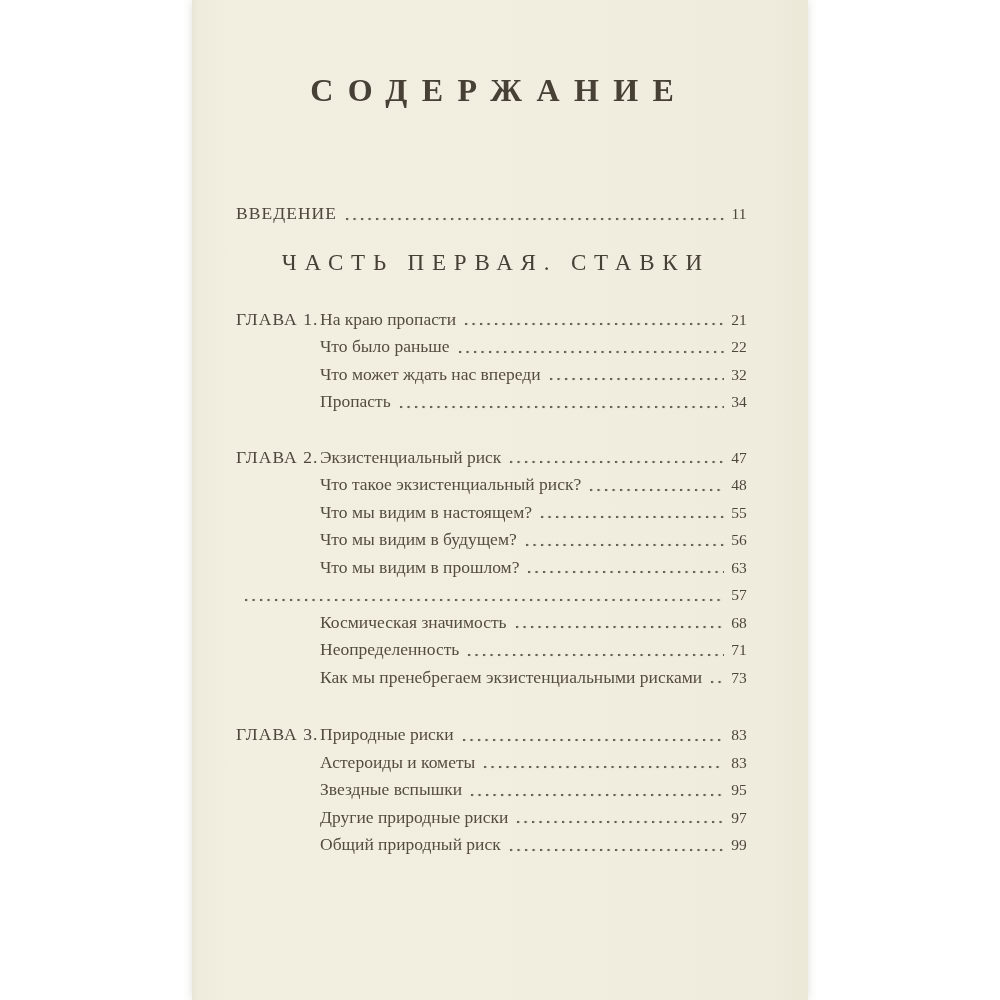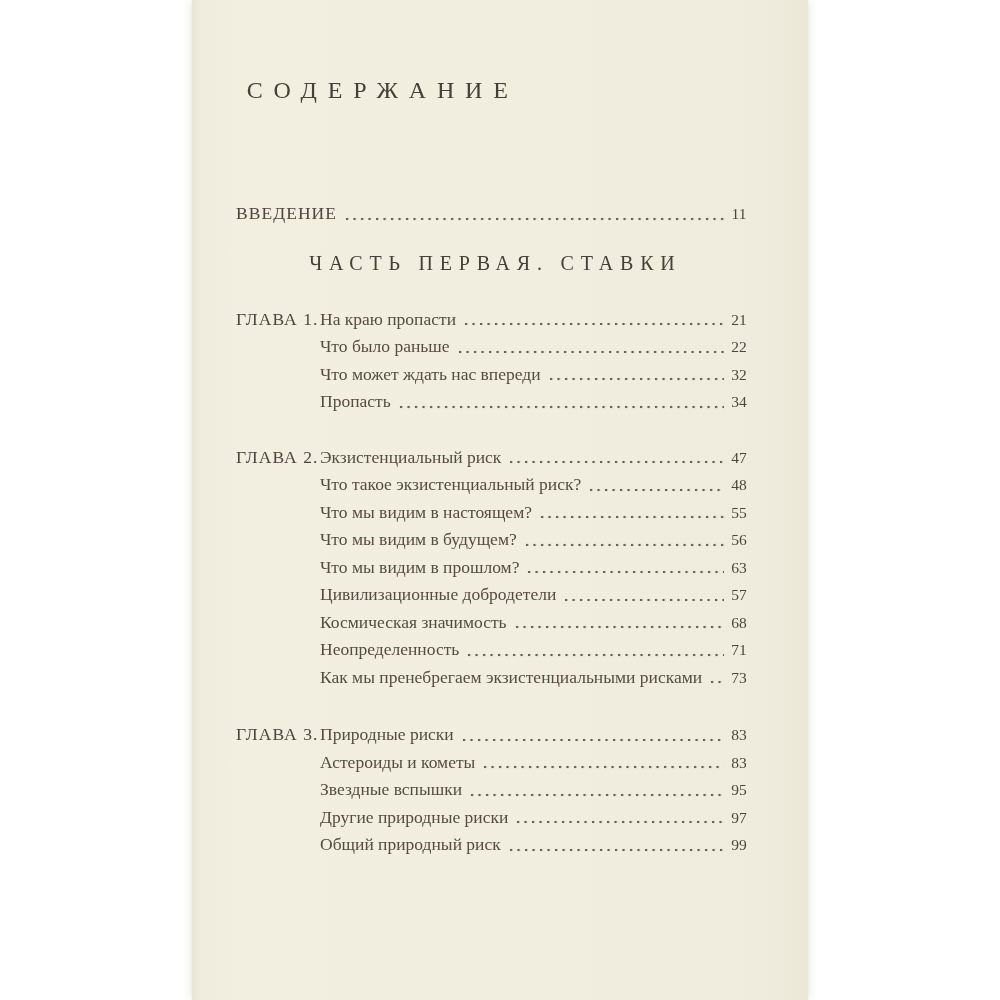--- a/index.html
+++ b/index.html
@@ -26,26 +26,27 @@
       #f1eee0 55%, #efecdd 93%, #ebe8d8 100%);
     box-shadow: 0 0 9px rgba(90,84,66,0.18);
     box-sizing: border-box;
     padding: 0 60px 0 44px;
     font-family: "Liberation Serif", "DejaVu Serif", serif;
     color: #4e463a;
     position: relative;
   }
   .toc-title {
     padding-top: 72px;
-    font-size: 24px;
+    font-size: 32px;
     line-height: 36px;
+    text-align: center;
     letter-spacing: 0.45em;
     padding-left: 0.45em; 
     color: #474034;
-    font-weight: 400;
+    font-weight: 700;
     white-space: nowrap;
   }
   .row {
     display: flex;
     align-items: baseline;
     font-size: 17.5px;
     line-height: 27.5px;
     white-space: nowrap;
   }
   .row-intro { margin-top: 92px; }
@@ -67,21 +68,21 @@
     background-position: left calc(100% - 7px);
   }
   .pagenum {
     font-size: 15.5px;
     color: #4e463a;
     font-feature-settings: "onum";
     min-width: 18px;
     text-align: center;
   }
   .part-heading {
-    font-size: 20px;
+    font-size: 23px;
     line-height: 30px;
     text-align: center;
     letter-spacing: 0.34em;
     padding-left: 0.34em;
     color: #474034;
     white-space: nowrap;
   }
   .part-heading-1 { margin-top: 20px; }
   .part-heading-2 { margin-top: 22px; }
   .chapter { margin-top: 28px; }
@@ -150,21 +151,20 @@
         <span class="entry-title">Что мы видим в будущем?</span>
         <span class="leader"></span>
         <span class="pagenum">56</span>
       </div>
       <div class="row section">
         <span class="entry-title">Что мы видим в прошлом?</span>
         <span class="leader"></span>
         <span class="pagenum">63</span>
       </div>
       <div class="row section">
-        <span class="entry-title">Цивилизационные добродетели</span>
         <span class="leader"></span>
         <span class="pagenum">57</span>
       </div>
       <div class="row section">
         <span class="entry-title">Космическая значимость</span>
         <span class="leader"></span>
         <span class="pagenum">68</span>
       </div>
       <div class="row section">
         <span class="entry-title">Неопределенность</span>

